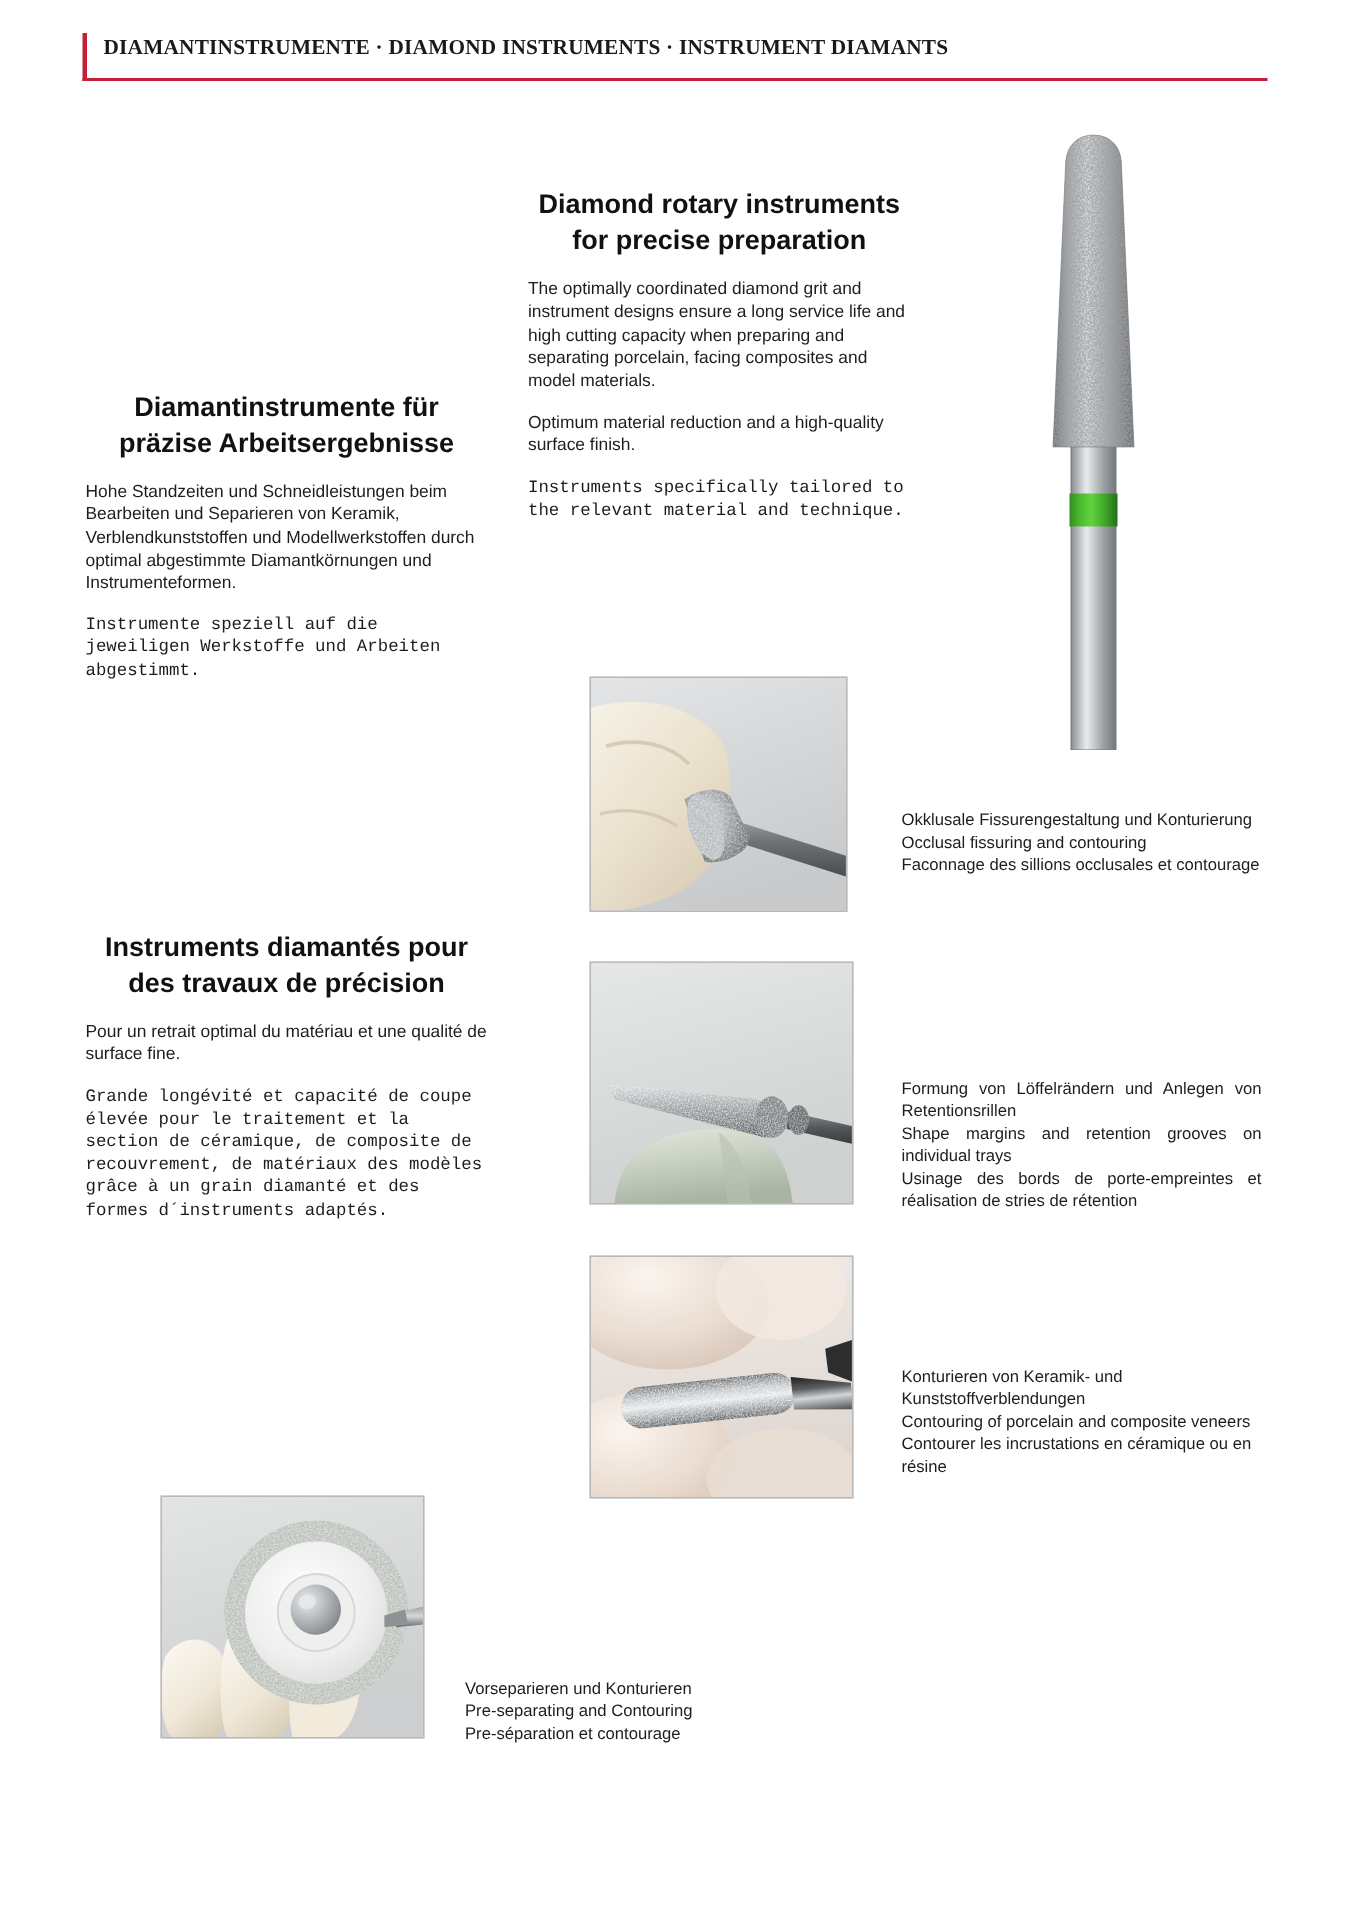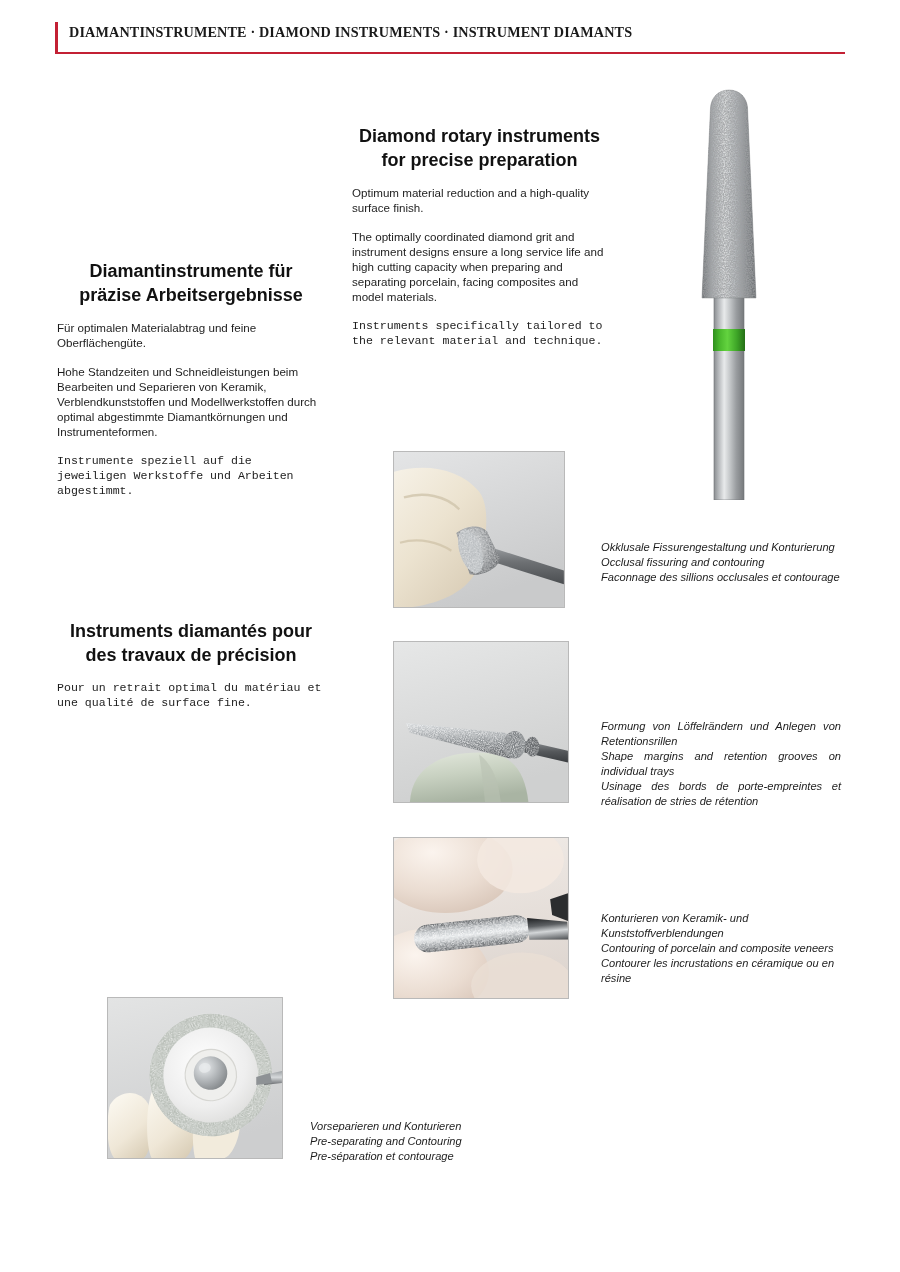--- a/index.html
+++ b/index.html
@@ -88,21 +88,20 @@
   #photo-tray      { left: 393px; top: 641px;  width: 176px; height: 162px; }
   #photo-veneer    { left: 393px; top: 837px;  width: 176px; height: 162px; }
   #photo-disc      { left: 107px; top: 997px;  width: 176px; height: 162px; }
 
   
   .caption {
     position: absolute;
     font-size: 11.1px;
     line-height: 1.345;
     color: #1d1d1d;
-    font-style: italic;
   }
   .caption .ln { display: block; }
   .caption .just { text-align: justify; text-align-last: left; }
 
   #cap-occlusal { left: 601px; top: 540px; width: 240px; }
   #cap-tray     { left: 601px; top: 719px; width: 240px; }
   #cap-veneer   { left: 601px; top: 911px; width: 240px; }
   #cap-disc     { left: 310px; top: 1119px; width: 240px; }
 
   
@@ -129,35 +128,35 @@
 <body>
 
 <div id="header">
   <div id="header-bar-left"></div>
   <div id="header-title">DIAMANTINSTRUMENTE  ·  DIAMOND INSTRUMENTS  ·  INSTRUMENT DIAMANTS</div>
 </div>
 <div id="header-rule"></div>
 
 <div class="txt-block" id="block-de">
   <h2>Diamantinstrumente für präzise Arbeitsergebnisse</h2>
-  <p>Für optimalen Materialabtrag und feine Oberflächengüte.</p>
   <p>Hohe Standzeiten und Schneidleistungen beim Bearbeiten und Separieren von Keramik, Verblendkunststoffen und Modellwerkstoffen durch optimal abgestimmte Diamantkörnungen und Instrumenteformen.</p>
   <p>Instrumente speziell auf die jeweiligen Werkstoffe und Arbeiten abgestimmt.</p>
 </div>
 
 <div class="txt-block" id="block-en">
   <h2>Diamond rotary instruments for precise preparation</h2>
+  <p>The optimally coordinated diamond grit and instrument designs ensure a long service life and high cutting capacity when preparing and separating porcelain, facing composites and model materials.</p>
   <p>Optimum material reduction and a high-quality surface finish.</p>
-  <p>The optimally coordinated diamond grit and instrument designs ensure a long service life and high cutting capacity when preparing and separating porcelain, facing composites and model materials.</p>
   <p>Instruments specifically tailored to the relevant material and technique.</p>
 </div>
 
 <div class="txt-block" id="block-fr">
   <h2>Instruments diamantés pour des travaux de précision</h2>
   <p>Pour un retrait optimal du matériau et une qualité de surface fine.</p>
+  <p>Grande longévité et capacité de coupe élevée pour le traitement et la section de céramique, de composite de recouvrement, de matériaux des modèles grâce à un grain diamanté et des formes d´instruments adaptés.</p>
 </div>
 
 <div id="bur">
   <svg viewBox="0 0 92 418" xmlns="http://www.w3.org/2000/svg">
     <defs>
       <linearGradient id="shankGrad" x1="0" y1="0" x2="1" y2="0">
         <stop offset="0%" stop-color="#8a8d90"></stop>
         <stop offset="14%" stop-color="#b2b5b8"></stop>
         <stop offset="34%" stop-color="#e8eaeb"></stop>
         <stop offset="52%" stop-color="#c6c9cb"></stop>

